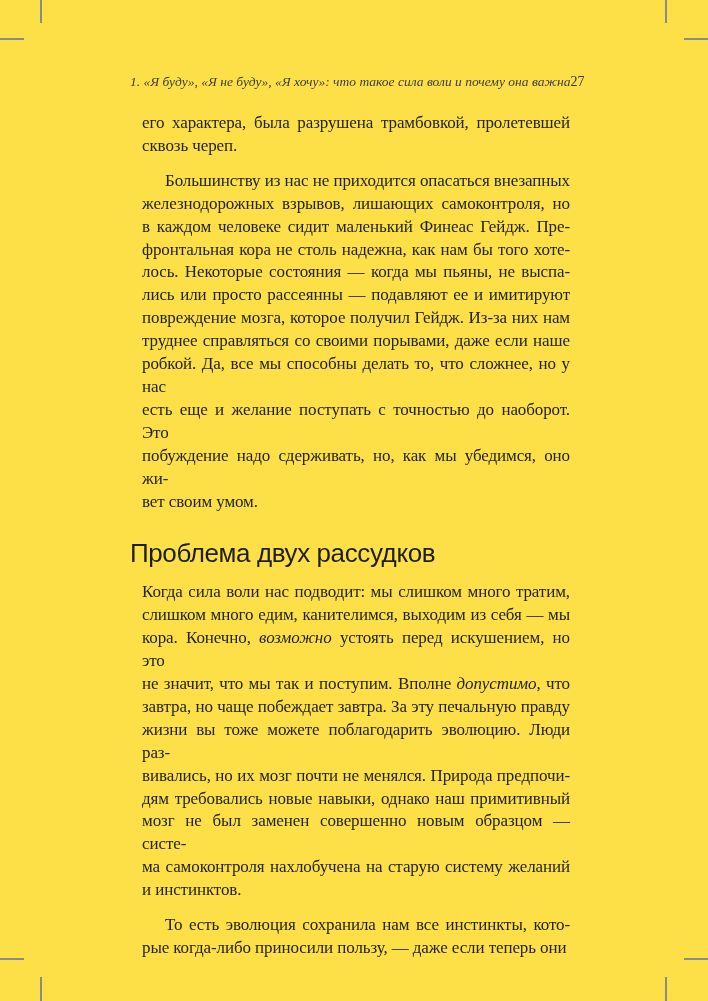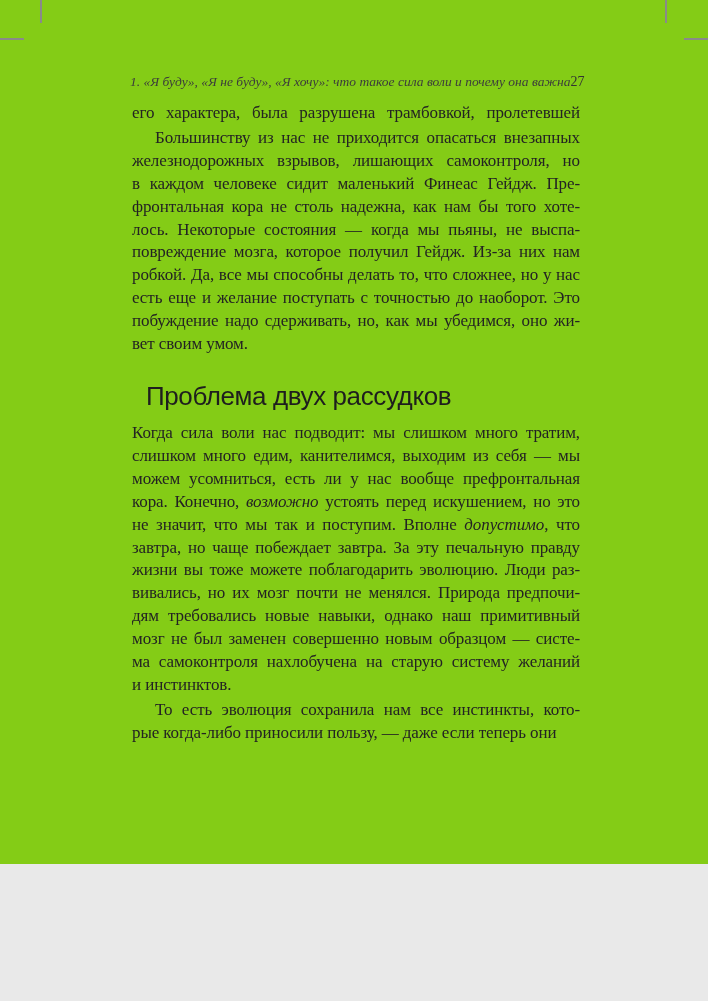--- a/index.html
+++ b/index.html
@@ -1,18 +1,18 @@
 <!DOCTYPE html>
 <html lang="ru"><head>
 <meta charset="utf-8">
 <style>
   html,body{margin:0;padding:0;background:#e9e9e9;}
   .page{
-    position:relative;width:708px;height:864px;margin:0 auto;
-    background:#84cc16;overflow:hidden;
+    position:relative;width:708px;height:1001px;margin:0 auto;
+    background:#fde047;overflow:hidden;
     font-family:"Liberation Serif",serif;
   }
   
   .crop{position:absolute;background:#8a8a8a;}
   .crop.tl-v{left:40px;top:0;width:1.5px;height:23px;}
   .crop.tl-h{left:0;top:38px;width:24px;height:1.5px;}
   .crop.tr-v{left:665px;top:0;width:1.5px;height:23px;}
   .crop.tr-h{left:684px;top:38px;width:24px;height:1.5px;}
   .crop.bl-h{left:0;top:958px;width:24px;height:1.5px;}
   .crop.bl-v{left:40px;top:977px;width:1.5px;height:24px;}
@@ -24,30 +24,30 @@
     display:flex;justify-content:space-between;align-items:baseline;
     font-style:italic;font-size:13.5px;line-height:16px;color:#3c3c3c;
     white-space:nowrap;
   }
   .running-head .num{font-style:normal;font-size:14px;color:#333;}
 
   .body-text{
     position:absolute;left:130px;top:100px;width:452px;
     font-size:17px;line-height:22.9px;color:#232323;letter-spacing:-0.1px;
   }
-  .para{margin:2px;}
+  .para{margin:12px;}
   .para .line{display:block;text-align:justify;text-align-last:justify;}
   .para .line.last{text-align-last:left;}
   .para.indent .line:first-child{text-indent:23px;}
   .para em{}
 
   h2.section-heading{
     font-family:"Liberation Sans",sans-serif;font-weight:400;
     font-size:26px;line-height:32px;letter-spacing:-0.4px;color:#1e1e1e;
-    margin:24px 0 10px 16px;
+    margin:24px 0 10px 0;
   }
 </style>
 </head>
 <body>
 
 <div class="page">
 
   <div class="crop tl-v"></div>
   <div class="crop tl-h"></div>
   <div class="crop tr-v"></div>
@@ -58,38 +58,40 @@
   <div class="crop br-v"></div>
 
   <div class="running-head">
     <span>1. «Я буду», «Я не буду», «Я хочу»: что такое сила воли и почему она важна</span>
     <span class="num">27</span>
   </div>
 
   <div class="body-text">
       <p class="para">
         <span class="line">его характера, была разрушена трамбовкой, пролетевшей</span>
+        <span class="line last">сквозь череп.</span>
       </p>
       <p class="para indent">
         <span class="line">Большинству из нас не приходится опасаться внезапных</span>
         <span class="line">железнодорожных взрывов, лишающих самоконтроля, но</span>
         <span class="line">в каждом человеке сидит маленький Финеас Гейдж. Пре-</span>
         <span class="line">фронтальная кора не столь надежна, как нам бы того хоте-</span>
         <span class="line">лось. Некоторые состояния — когда мы пьяны, не выспа-</span>
+        <span class="line">лись или просто рассеянны — подавляют ее и имитируют</span>
         <span class="line">повреждение мозга, которое получил Гейдж. Из-за них нам</span>
+        <span class="line">труднее справляться со своими порывами, даже если наше</span>
         <span class="line">робкой. Да, все мы способны делать то, что сложнее, но у нас</span>
         <span class="line">есть еще и желание поступать с точностью до наоборот. Это</span>
         <span class="line">побуждение надо сдерживать, но, как мы убедимся, оно жи-</span>
         <span class="line last">вет своим умом.</span>
       </p>
       <h2 class="section-heading">Проблема двух рассудков</h2>
       <p class="para">
         <span class="line">Когда сила воли нас подводит: мы слишком много тратим,</span>
         <span class="line">слишком много едим, канителимся, выходим из себя — мы</span>
-        <span class="line">можем усомниться, есть ли у нас вообще префронтальная</span>
         <span class="line">кора. Конечно, <em>возможно</em> устоять перед искушением, но это</span>
         <span class="line">не значит, что мы так и поступим. Вполне <em>допустимо</em>, что</span>
         <span class="line">завтра, но чаще побеждает завтра. За эту печальную правду</span>
         <span class="line">жизни вы тоже можете поблагодарить эволюцию. Люди раз-</span>
         <span class="line">вивались, но их мозг почти не менялся. Природа предпочи-</span>
         <span class="line">дям требовались новые навыки, однако наш примитивный</span>
         <span class="line">мозг не был заменен совершенно новым образцом — систе-</span>
         <span class="line">ма самоконтроля нахлобучена на старую систему желаний</span>
         <span class="line last">и инстинктов.</span>
       </p>

